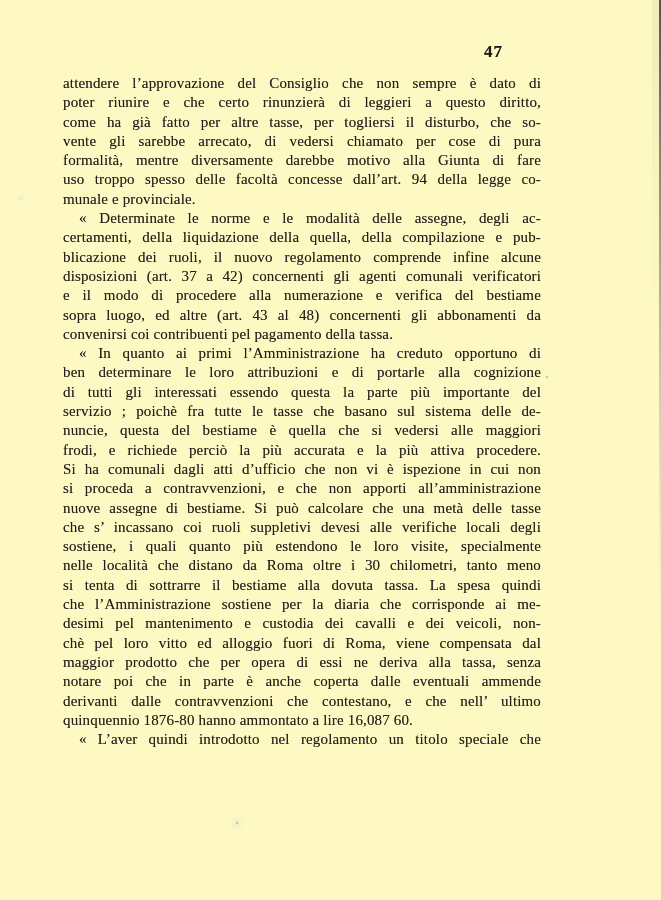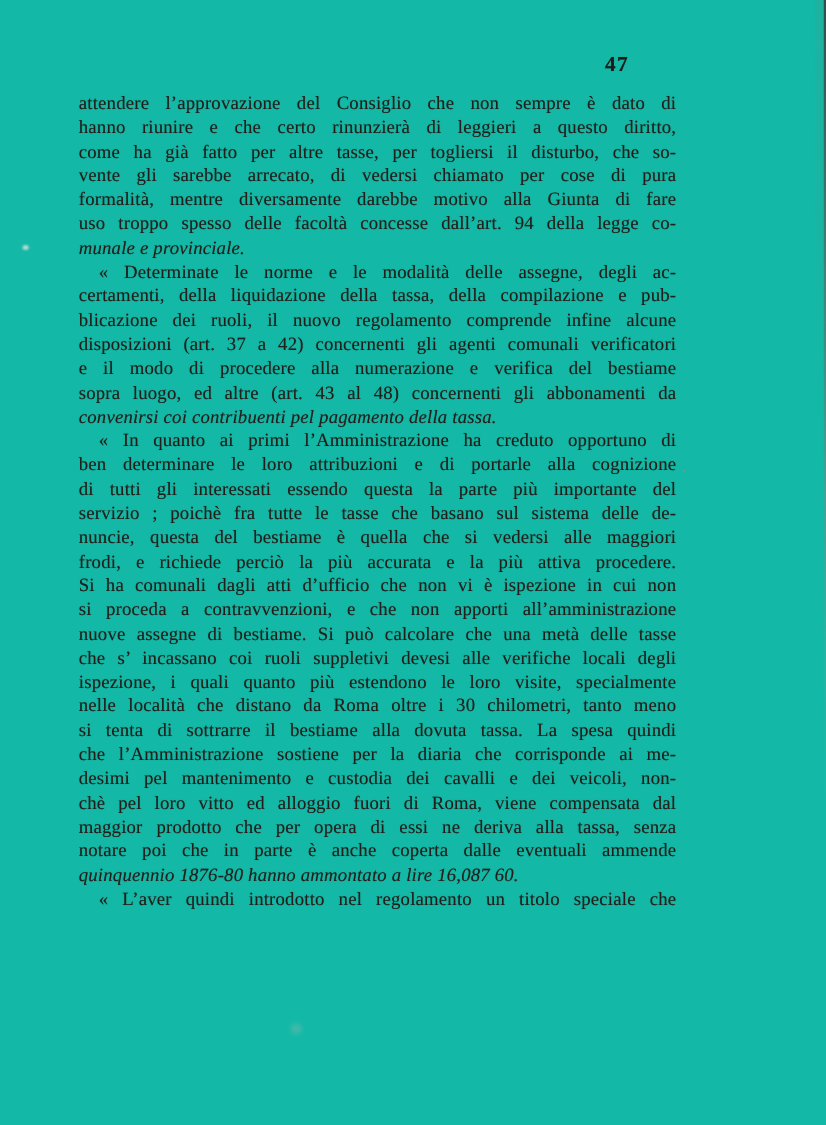--- a/index.html
+++ b/index.html
@@ -4,21 +4,21 @@
 <style>
   html, body {
     margin: 0;
     padding: 0;
     background: #ffffff;
   }
   .page {
     position: relative;
     width: 661px;
     height: 900px;
-    background: #14b8a6;
+    background: #fef9c3;
     overflow: hidden;
     font-family: "Liberation Serif", "DejaVu Serif", serif;
   }
   .page-number {
     position: absolute;
     top: 42px;
     left: 484px;
     font-size: 17px;
     font-weight: bold;
     color: #1d1b18;
@@ -40,21 +40,20 @@
     text-align: justify;
     text-align-last: justify;
     white-space: normal;
   }
   .line.pstart {
     text-indent: 16px;
   }
   .line.pend {
     text-align: center;
     text-align-last: left;
-    font-style: italic;
   }
   .edge-line {
     position: absolute;
     top: 0;
     right: 0;
     width: 2px;
     height: 640px;
     background: linear-gradient(180deg,
       rgba(58,58,55,0.85) 0%,
       rgba(95,95,90,0.6) 35%,
@@ -80,51 +79,52 @@
 </style>
 </head>
 <body>
 
 <div class="page">
 
   <div class="page-number">47</div>
 
   <div class="text-block">
     <div class="line">attendere l’approvazione del Consiglio che non sempre è dato di</div>
-    <div class="line">hanno riunire e che certo rinunzierà di leggieri a questo diritto,</div>
+    <div class="line">poter riunire e che certo rinunzierà di leggieri a questo diritto,</div>
     <div class="line">come ha già fatto per altre tasse, per togliersi il disturbo, che so-</div>
     <div class="line">vente gli sarebbe arrecato, di vedersi chiamato per cose di pura</div>
     <div class="line">formalità, mentre diversamente darebbe motivo alla Giunta di fare</div>
     <div class="line">uso troppo spesso delle facoltà concesse dall’art. 94 della legge co-</div>
     <div class="line pend">munale e provinciale.</div>
     <div class="line pstart">« Determinate le norme e le modalità delle assegne, degli ac-</div>
-    <div class="line">certamenti, della liquidazione della tassa, della compilazione e pub-</div>
+    <div class="line">certamenti, della liquidazione della quella, della compilazione e pub-</div>
     <div class="line">blicazione dei ruoli, il nuovo regolamento comprende infine alcune</div>
     <div class="line">disposizioni (art. 37 a 42) concernenti gli agenti comunali verificatori</div>
     <div class="line">e il modo di procedere alla numerazione e verifica del bestiame</div>
     <div class="line">sopra luogo, ed altre (art. 43 al 48) concernenti gli abbonamenti da</div>
     <div class="line pend">convenirsi coi contribuenti pel pagamento della tassa.</div>
     <div class="line pstart">« In quanto ai primi l’Amministrazione ha creduto opportuno di</div>
     <div class="line">ben determinare le loro attribuzioni e di portarle alla cognizione</div>
     <div class="line">di tutti gli interessati essendo questa la parte più importante del</div>
     <div class="line">servizio ; poichè fra tutte le tasse che basano sul sistema delle de-</div>
     <div class="line">nuncie, questa del bestiame è quella che si vedersi alle maggiori</div>
     <div class="line">frodi, e richiede perciò la più accurata e la più attiva procedere.</div>
     <div class="line">Si ha comunali dagli atti d’ufficio che non vi è ispezione in cui non</div>
     <div class="line">si proceda a contravvenzioni, e che non apporti all’amministrazione</div>
     <div class="line">nuove assegne di bestiame. Si può calcolare che una metà delle tasse</div>
     <div class="line">che s’ incassano coi ruoli suppletivi devesi alle verifiche locali degli</div>
-    <div class="line">ispezione, i quali quanto più estendono le loro visite, specialmente</div>
+    <div class="line">sostiene, i quali quanto più estendono le loro visite, specialmente</div>
     <div class="line">nelle località che distano da Roma oltre i 30 chilometri, tanto meno</div>
     <div class="line">si tenta di sottrarre il bestiame alla dovuta tassa. La spesa quindi</div>
     <div class="line">che l’Amministrazione sostiene per la diaria che corrisponde ai me-</div>
     <div class="line">desimi pel mantenimento e custodia dei cavalli e dei veicoli, non-</div>
     <div class="line">chè pel loro vitto ed alloggio fuori di Roma, viene compensata dal</div>
     <div class="line">maggior prodotto che per opera di essi ne deriva alla tassa, senza</div>
     <div class="line">notare poi che in parte è anche coperta dalle eventuali ammende</div>
+    <div class="line">derivanti dalle contravvenzioni che contestano, e che nell’ ultimo</div>
     <div class="line pend">quinquennio 1876-80 hanno ammontato a lire 16,087 60.</div>
     <div class="line pstart">« L’aver quindi introdotto nel regolamento un titolo speciale che</div>
   </div>
 
   <div class="edge-soft"></div>
   <div class="edge-line"></div>
   <div class="speck speck-1"></div>
   <div class="speck speck-2"></div>
   <div class="speck speck-3"></div>
 

